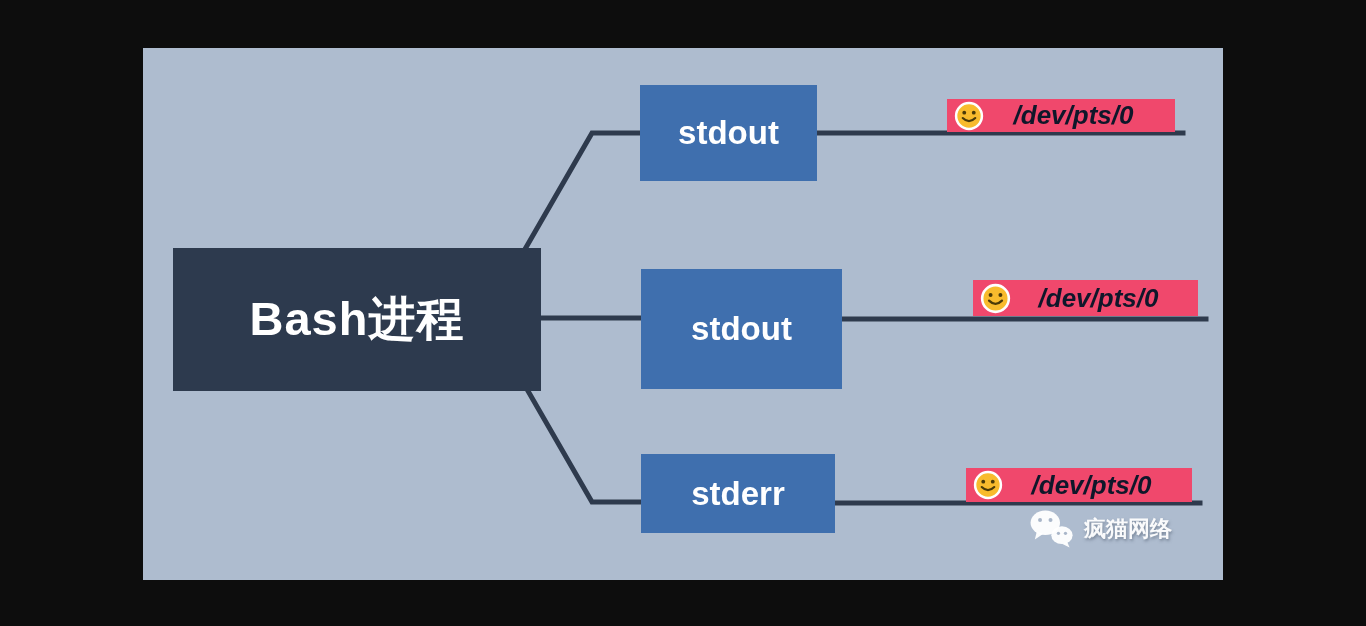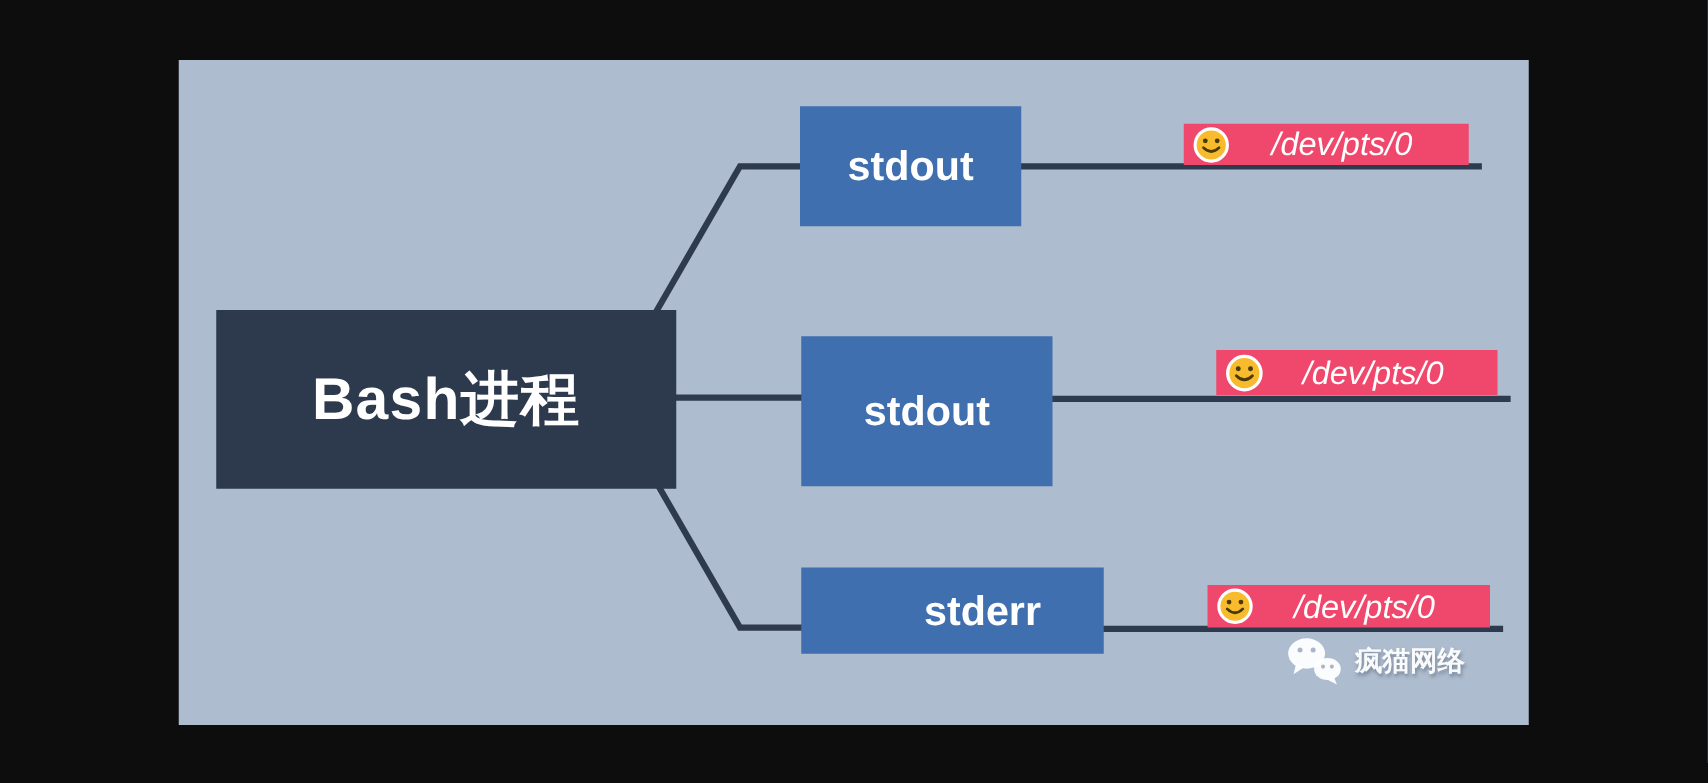--- a/index.html
+++ b/index.html
@@ -21,26 +21,26 @@
     display:flex;align-items:center;justify-content:center;
     font-size:47px;font-weight:bold;letter-spacing:1px;
   }
   .node-box{
     position:absolute;background:var(--node-box,#3f6fae);color:#ffffff;
     display:flex;align-items:center;justify-content:center;
     font-size:33px;font-weight:bold;
   }
   #node-stdin {left:640px;top:85px; width:177px;height:96px;}
   #node-stdout{left:641px;top:269px;width:201px;height:120px;}
-  #node-stderr{left:641px;top:454px;width:194px;height:69px;padding-left:48px;}
+  #node-stderr{left:641px;top:454px;width:194px;height:79px;}
 
   .badge{
-    position:absolute;background:var(--badge,#f0486c);color:#ffffff;
+    position:absolute;background:var(--badge,#f0486c);color:#0f172a;
     display:flex;align-items:center;
-    font-weight:normal;font-style:italic;font-size:26px;
+    font-weight:bold;font-style:italic;font-size:26px;
   }
   #badge-stdin {left:947px;top:99px; width:228px;height:33px;}
   #badge-stdout{left:973px;top:280px;width:225px;height:36px;}
   #badge-stderr{left:966px;top:468px;width:226px;height:34px;}
   .badge .smiley{flex:0 0 auto;margin-left:7px;display:block;}
   .badge .target{flex:1;text-align:center;padding-right:12px;white-space:nowrap;}
 
   .watermark{
     position:absolute;left:1028px;top:506px;height:46px;
     display:flex;align-items:center;gap:10px;

